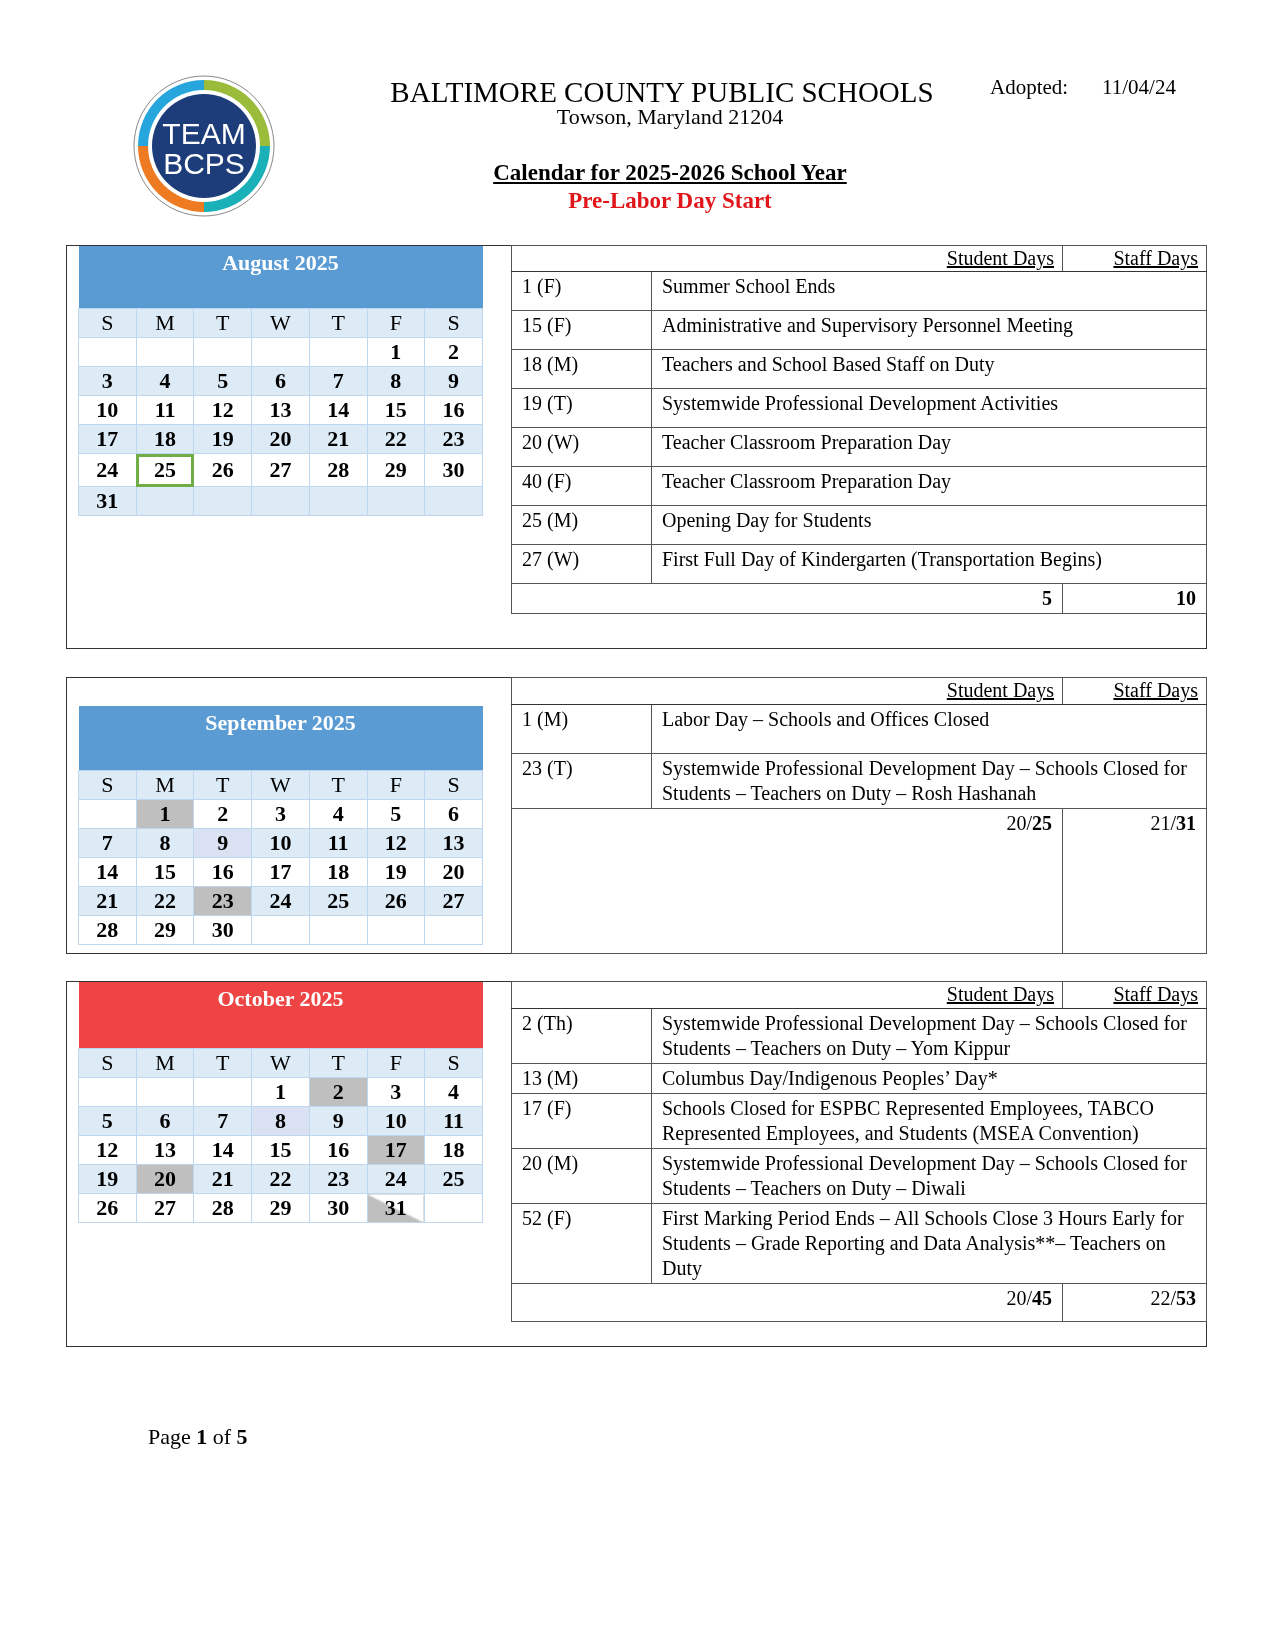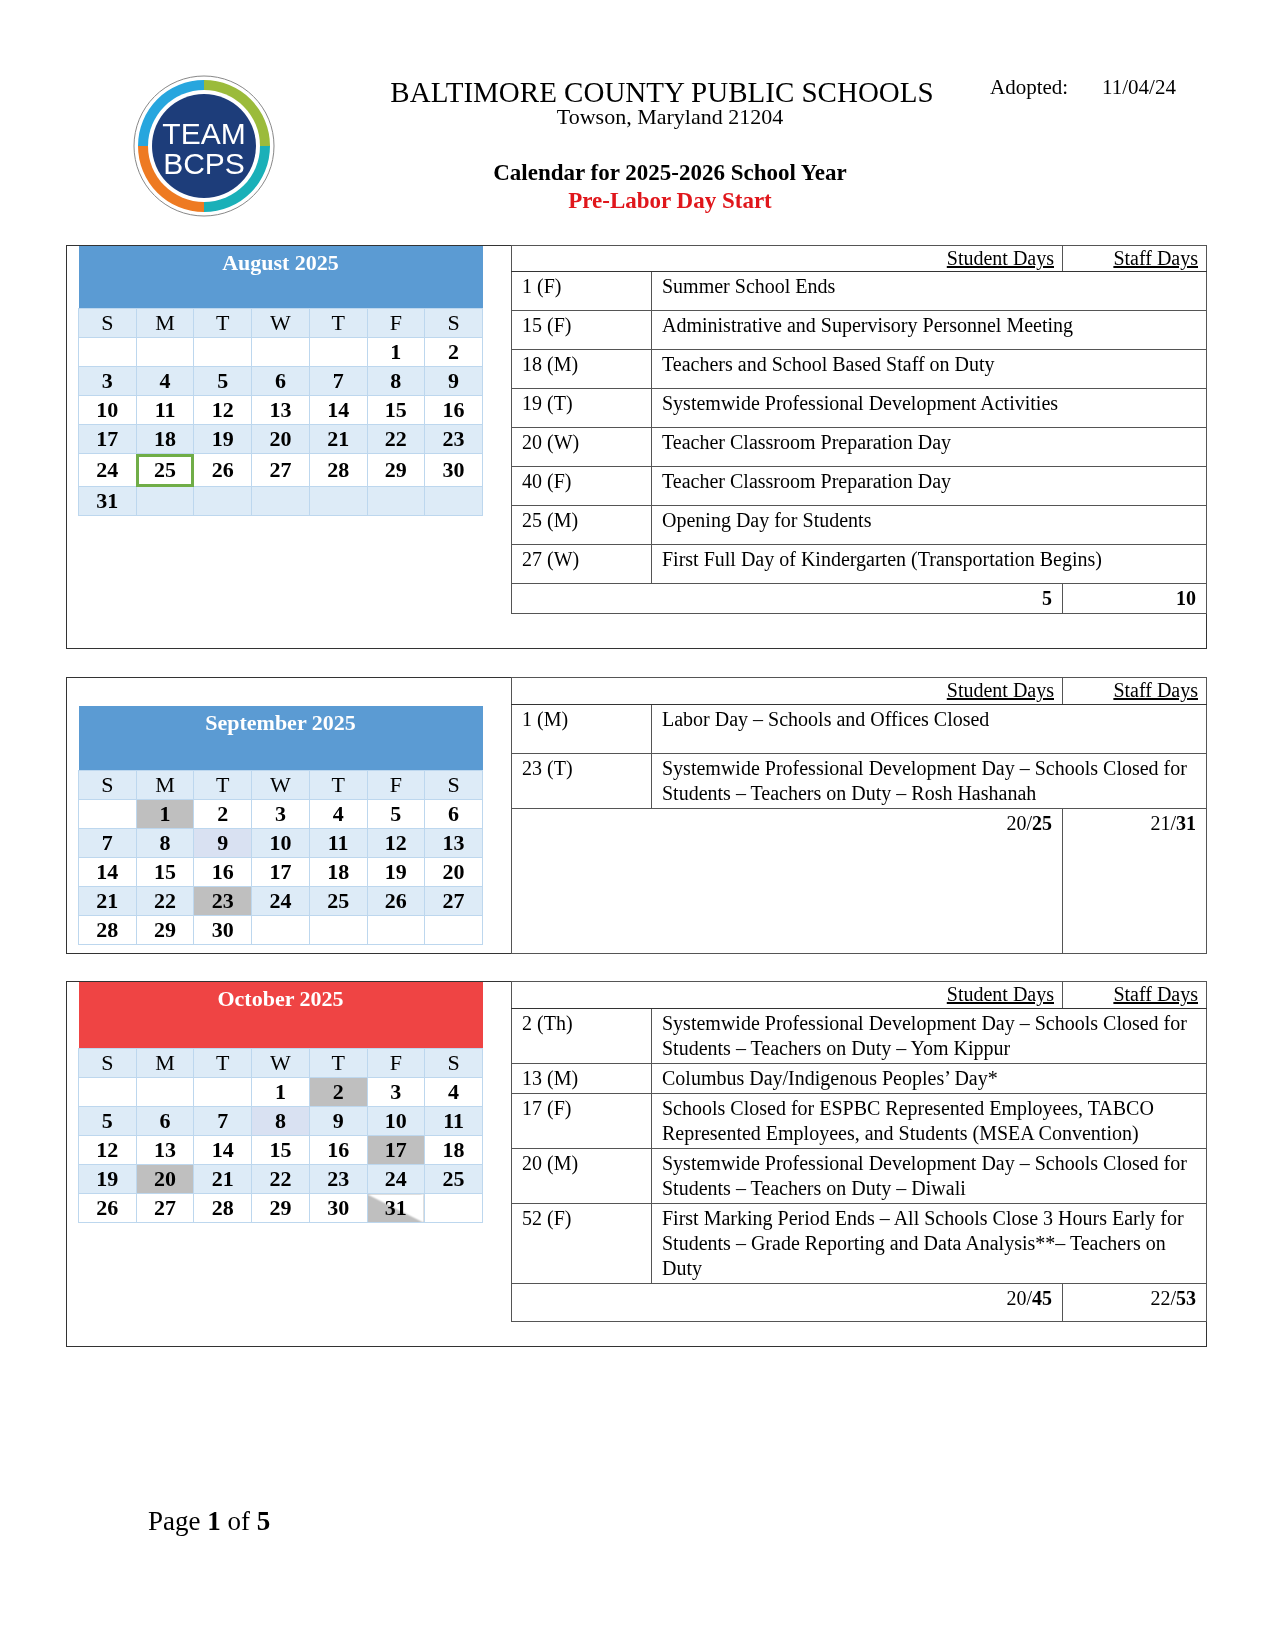--- a/index.html
+++ b/index.html
@@ -3,41 +3,41 @@
 <meta charset="utf-8">
 <style>
   html,body{margin:0;padding:0;background:#fff;}
   body{width:1275px;height:1650px;position:relative;font-family:"Liberation Serif","DejaVu Serif",serif;color:#000;overflow:hidden;}
   .abs{position:absolute;}
   .logo{left:133px;top:74px;width:142px;height:144px;}
   .hdr-title{left:372px;width:580px;top:76px;text-align:center;font-size:29px;}
   .hdr-sub{left:380px;width:580px;top:104px;text-align:center;font-size:22px;}
   .adopted{left:990px;top:75px;font-size:21px;}
   .adopted span{display:inline-block;}
-  .cal-title{left:380px;width:580px;top:160px;text-align:center;font-size:23px;font-weight:bold;}
+  .cal-title{left:380px;width:580px;top:160px;text-align:center;font-size:23px;font-weight:bold;text-decoration:underline;}
   .cal-sub{left:380px;width:580px;top:188px;text-align:center;font-size:23px;font-weight:bold;color:#e0161b;}
   .month-box{position:absolute;left:66px;width:1141px;border:1.5px solid #333;box-sizing:border-box;}
   .mini{position:absolute;left:11px;width:405px;border-collapse:collapse;table-layout:fixed;}
   .mini-head{background:#5b9bd3;color:#fff;font-weight:bold;font-size:22px;text-align:center;margin-top:8px;}
   .mini td{border:1.5px solid #bdd7ee;text-align:center;font-size:22px;height:28px;padding:0;}
   .mini tr.dow td{font-weight:normal;background:#ddebf7;}
   .mini tr.odd td{background:#ddebf7;}
   .mini tr.even td{background:#fff;}
   .mini td.num{font-weight:bold;}
   .mini td.hl-gray{background:#bfbfbf !important;}
   .mini td.hl-lav{background:#d9e1f2 !important;}
   .mini td.hl-green{outline:3px solid #70ad47;outline-offset:-3px;}
   .mini td.hl-half{background:linear-gradient(to top right,#fff 0,#fff 50%,#bfbfbf 50%) !important;}
   .mini td.hl-half{background:linear-gradient(to bottom left,#fff 0,#fff 48%,#bfbfbf 52%) !important;}
   .ev{position:absolute;left:444px;width:695px;border-collapse:collapse;table-layout:fixed;font-size:20px;border-radius:12px;}
   .ev td{border:1.5px solid #555;vertical-align:top;padding:2px 10px;line-height:25px;}
   .ev .h td{padding:0 8px;text-align:right;}
   .ev .h u{text-decoration:underline;}
   .ev .tot td{text-align:right;}
-  .footer{left:148px;top:1506px;font-size:27px;}
+  .footer{left:148px;top:1424px;font-size:22px;}
 </style>
 </head>
 <body>
 
 <div class="abs logo">
   <svg width="142" height="144" viewBox="0 0 142 144">
     <circle cx="71" cy="72" r="70" fill="#fff" stroke="#888" stroke-width="1"></circle>
     <path d="M71 6 A66 66 0 0 1 137 72 L119 72 A48 48 0 0 0 71 24 Z" fill="#9bbb3b"></path>
     <path d="M137 72 A66 66 0 0 1 71 138 L71 120 A48 48 0 0 0 119 72 Z" fill="#1ab0b8"></path>
     <path d="M71 138 A66 66 0 0 1 5 72 L23 72 A48 48 0 0 0 71 120 Z" fill="#ee7a22"></path>

